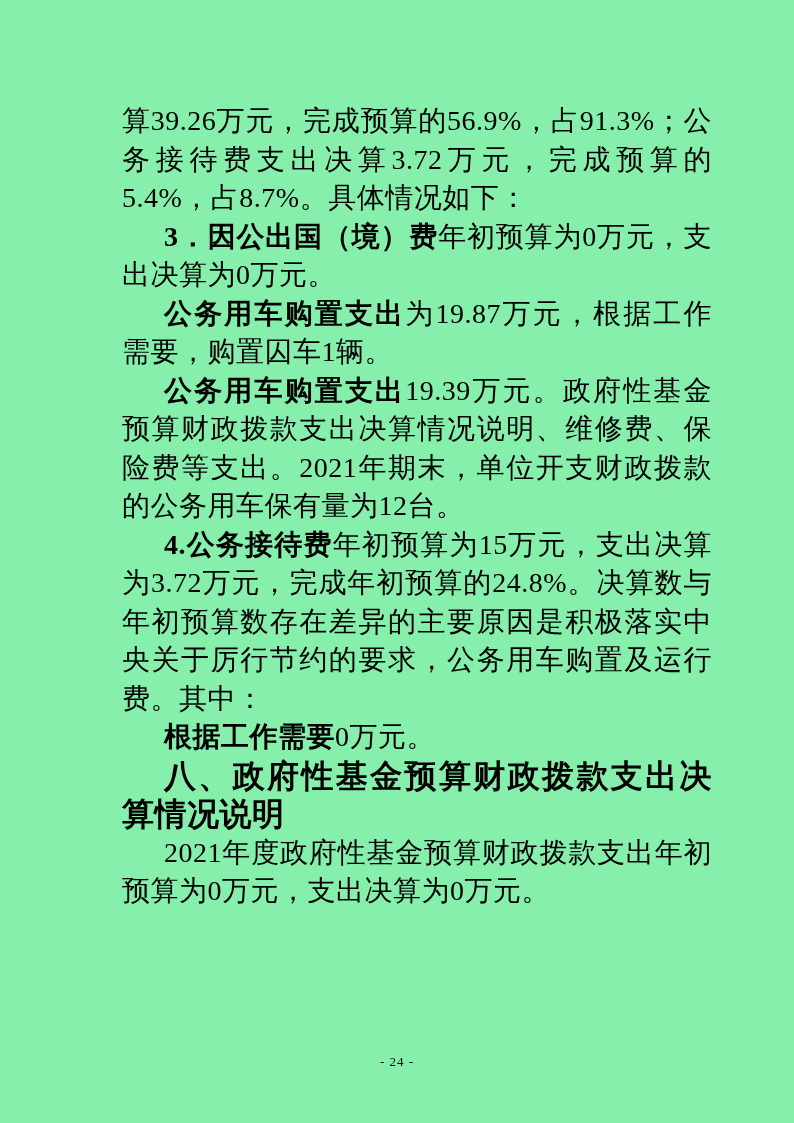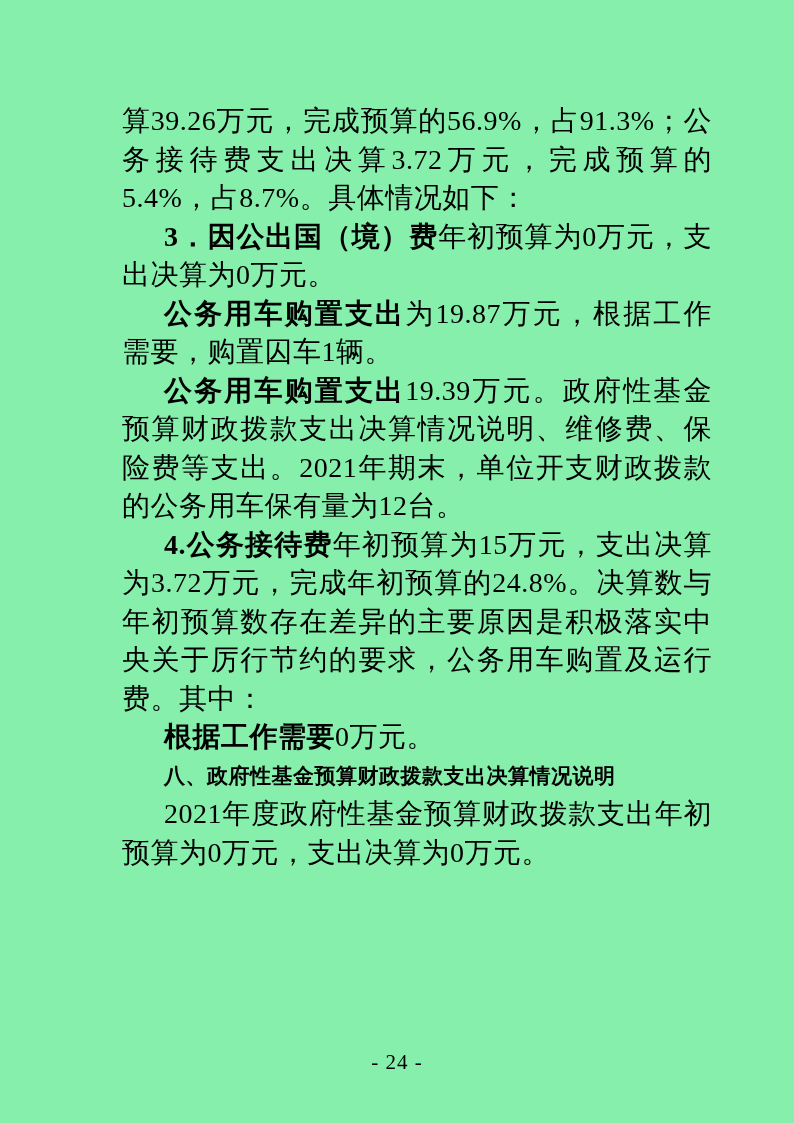--- a/index.html
+++ b/index.html
@@ -39,29 +39,29 @@
   }
   .para.indent {
     text-indent: 42px;
   }
   .seg-bold {
     font-weight: bold;
   }
   .para.heading {
     font-weight: bold;
     font-family: "Liberation Sans", "DejaVu Sans", sans-serif;
-    font-size: 21px;
+    font-size: 32px;
   }
   .footer {
     position: absolute;
     left: 0;
     top: 1050px;
     width: 794px;
     text-align: center;
-    font-size: 21px;
+    font-size: 13px;
     line-height: 24px;
     font-family: "Liberation Serif", "DejaVu Serif", serif;
     letter-spacing: 1px;
   }
 </style>
 </head>
 <body>
 
 <div class="page">
   <div class="text-block" id="text-block">

